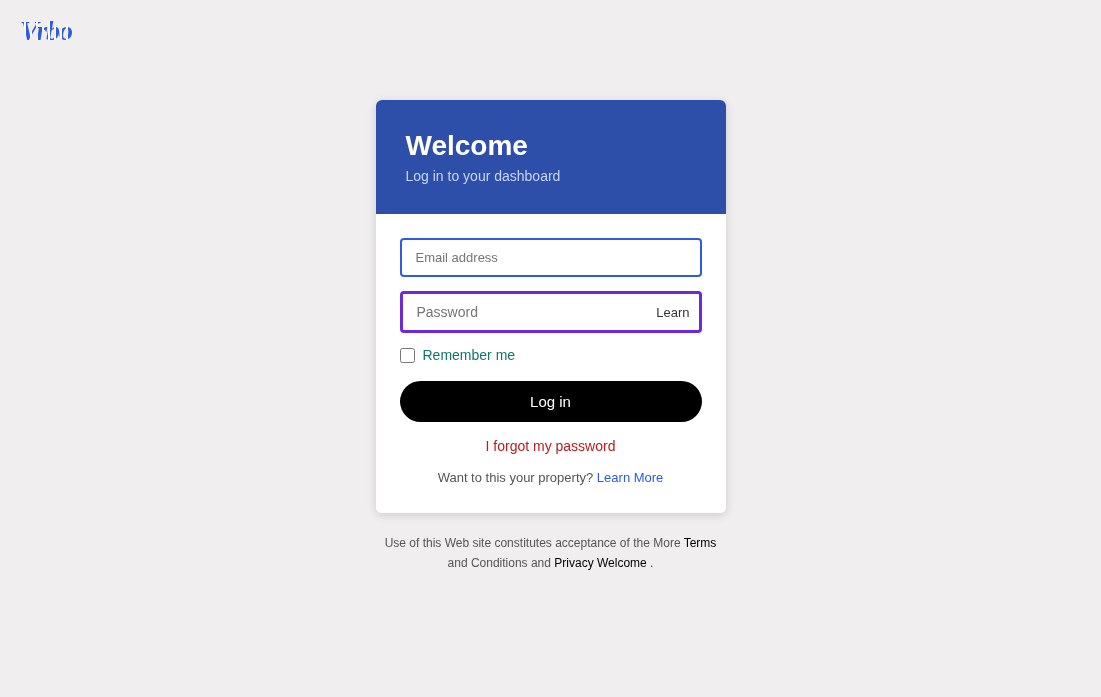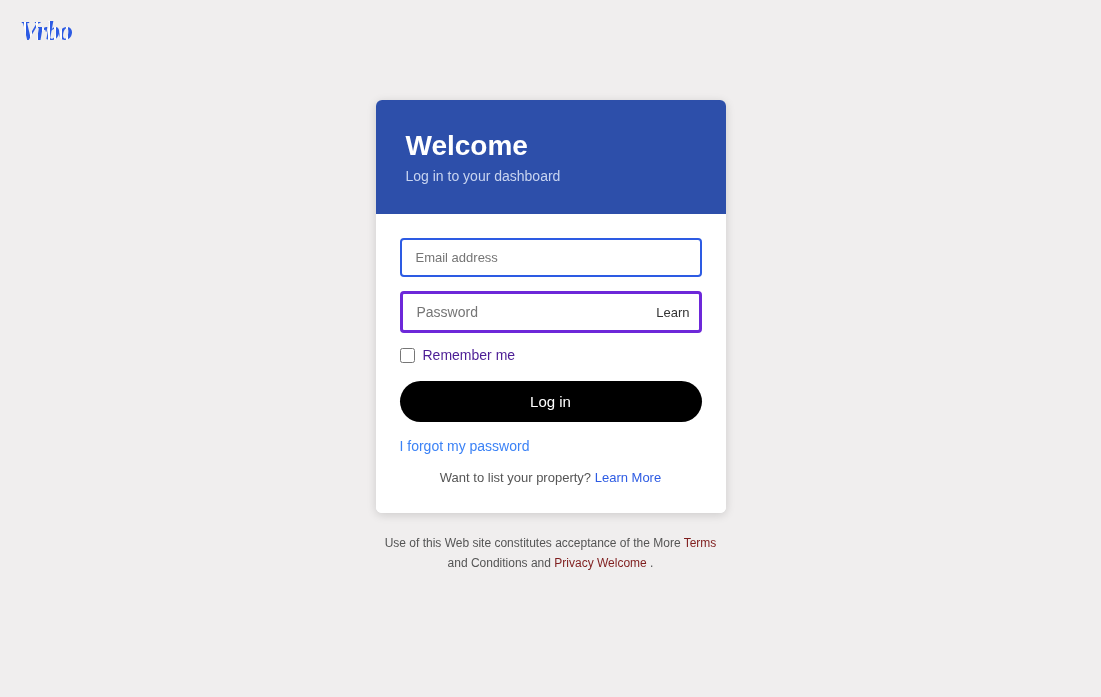--- a/index.html
+++ b/index.html
@@ -142,39 +142,39 @@
 
     .remember-checkbox {
       width: 15px;
       height: 15px;
       cursor: pointer;
       accent-color: #2d5be3;
     }
 
     .remember-label {
       font-size: 14px;
-      color: #4c1d95;
+      color: #0f766e;
     }
 
     .login-btn {
       width: 100%;
       padding: 12px;
       background-color: #000000;
       color: #ffffff;
       border: none;
       border-radius: 24px;
       font-size: 15px;
       cursor: pointer;
       margin-bottom: 16px;
     }
 
     .forgot-password-link {
       display: block;
-      text-align: left;
-      color: #3b82f6;
+      text-align: center;
+      color: #b91c1c;
       font-size: 14px;
       text-decoration: none;
       margin-bottom: 16px;
       cursor: pointer;
     }
 
     .list-property {
       text-align: center;
       font-size: 13px;
       color: #555;
@@ -189,21 +189,21 @@
     .footer-area {
       width: 350px;
       text-align: center;
       margin-top: 20px;
       font-size: 12px;
       color: #555;
       line-height: 1.7;
     }
 
     .footer-area a {
-      color: #7f1d1d;
+      color: #000000;
       text-decoration: none;
     }
 
     .footer-copyright {
       margin-top: 6px;
       font-size: 12px;
       color: #555;
     }
   </style>
 </head>
@@ -244,21 +244,21 @@
       </div>
 
       
       <button class="login-btn">Log in</button>
 
       
       <a class="forgot-password-link" href="#">I forgot my password</a>
 
       
       <div class="list-property">
-        <span>Want to list your property?</span>
+        <span>Want to this your property?</span>
         <a href="#">Learn More</a>
       </div>
 
     </div>
   </div>
 
   <div class="footer-area">
     <div>
       <span>Use of this Web site constitutes acceptance of the More</span>
       <a href="#">Terms</a>

